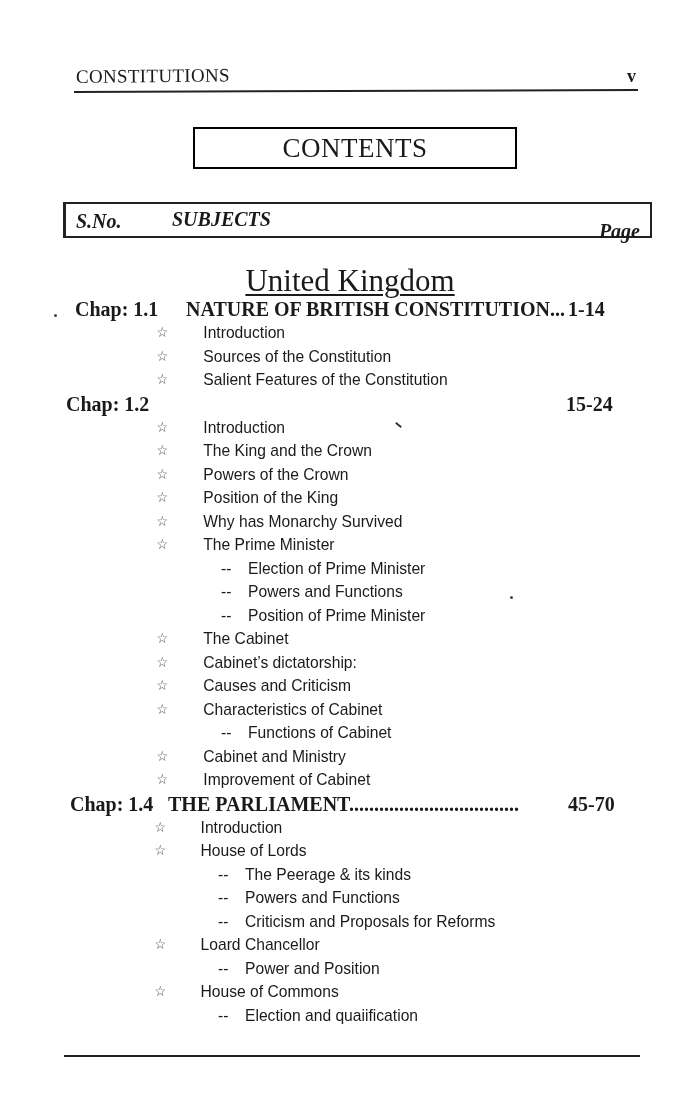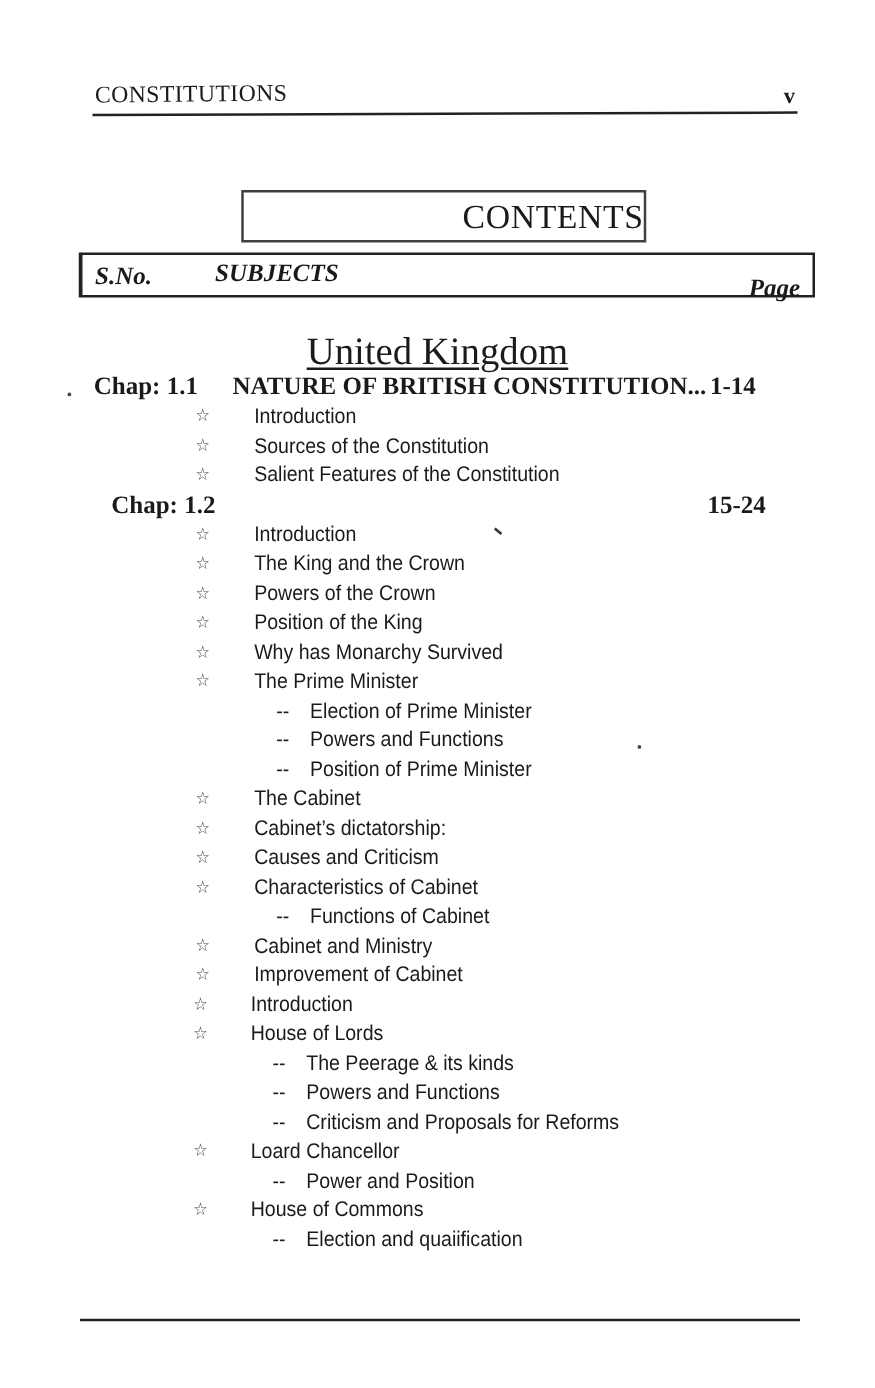--- a/index.html
+++ b/index.html
@@ -1,21 +1,21 @@
 <!DOCTYPE html>
 <html><head>
 <meta charset="utf-8">
 <style>
   html, body { margin: 0; padding: 0; background: #ffffff; }
   body { width: 700px; height: 1110px; position: relative; overflow: hidden; color: #1a1a1a; font-family: "Liberation Serif", "DejaVu Serif", serif; }
   .running-head { position: absolute; left: 76px; top: 64px; width: 562px; height: 28px; }
   .running-head .title { position: absolute; left: 0; top: 2px; font-size: 19px; letter-spacing: 0.3px; transform: rotate(-0.6deg); transform-origin: left; }
   .running-head .pg { position: absolute; right: 2px; top: 2px; font-size: 18px; font-weight: bold; }
   .running-head .rule { position: absolute; left: -2px; right: 0; top: 26px; height: 0; border-top: 2px solid #222; transform: rotate(-0.2deg); }
-  .contents-box { position: absolute; left: 193px; top: 152px; width: 320px; height: 38px; border: 2px solid #404040; text-align: right; font-size: 27px; line-height: 38px; letter-spacing: 0.5px; }
+  .contents-box { position: absolute; left: 193px; top: 127px; width: 320px; height: 38px; border: 2px solid #000000; text-align: center; font-size: 27px; line-height: 38px; letter-spacing: 0.5px; }
   .header-box { position: absolute; left: 63px; top: 202px; width: 584px; height: 32px; border: 2px solid #222; border-left-width: 3px; font-style: italic; font-weight: bold; font-size: 20px; }
   .header-box .sno { position: absolute; left: 10px; top: 6px; font-weight: bold; }
   .header-box .subj { position: absolute; left: 106px; top: 4px; text-align: center; }
   .header-box .page { position: absolute; right: 10px; top: 16px; }
   .country { position: absolute; left: 0; width: 700px; top: 263px; text-align: center; font-size: 31px; }
   .country span { text-decoration: underline; text-decoration-thickness: 2px; text-underline-offset: 3px; }
   .toc { position: absolute; left: 0; top: 297px; width: 572px; }
   .chap { position: relative; height: 24px; font-weight: bold; font-size: 20px; line-height: 24px; white-space: nowrap; }
   .chap .num { position: absolute; }
   .chap .ttl { position: absolute; }
@@ -66,21 +66,21 @@
     </div>
     <div class="item">
       <span class="star" style="left: 170px;">☆</span>
       <span class="txt" style="left: 221px;">Sources of the Constitution</span>
     </div>
     <div class="item">
       <span class="star" style="left: 170px;">☆</span>
       <span class="txt" style="left: 221px;">Salient Features of the Constitution</span>
     </div>
     <div class="chap">
-      <span class="num" style="left: 89px;">Chap: 1.2</span>
+      <span class="num" style="left: 66px;">Chap: 1.2</span>
       <span class="rng" style="left: 566px;">15-24</span>
     </div>
     <div class="item">
       <span class="star" style="left: 170px;">☆</span>
       <span class="txt" style="left: 221px;">Introduction</span>
     </div>
     <div class="item">
       <span class="star" style="left: 170px;">☆</span>
       <span class="txt" style="left: 221px;">The King and the Crown</span>
     </div>
@@ -133,20 +133,25 @@
       <span class="txt" style="left: 248px;">Functions of Cabinet</span>
     </div>
     <div class="item">
       <span class="star" style="left: 170px;">☆</span>
       <span class="txt" style="left: 221px;">Cabinet and Ministry</span>
     </div>
     <div class="item">
       <span class="star" style="left: 170px;">☆</span>
       <span class="txt" style="left: 221px;">Improvement of Cabinet</span>
     </div>
+    <div class="chap">
+      <span class="num" style="left: 70px;">Chap: 1.4</span>
+      <span class="ttl" style="left: 168px;">THE  PARLIAMENT..................................</span>
+      <span class="rng" style="left: 568px;">45-70</span>
+    </div>
     <div class="item">
       <span class="star" style="left: 168px;">☆</span>
       <span class="txt" style="left: 218px;">Introduction</span>
     </div>
     <div class="item">
       <span class="star" style="left: 168px;">☆</span>
       <span class="txt" style="left: 218px;">House of Lords</span>
     </div>
     <div class="sub">
       <span class="dash" style="left: 218px;">--</span>

